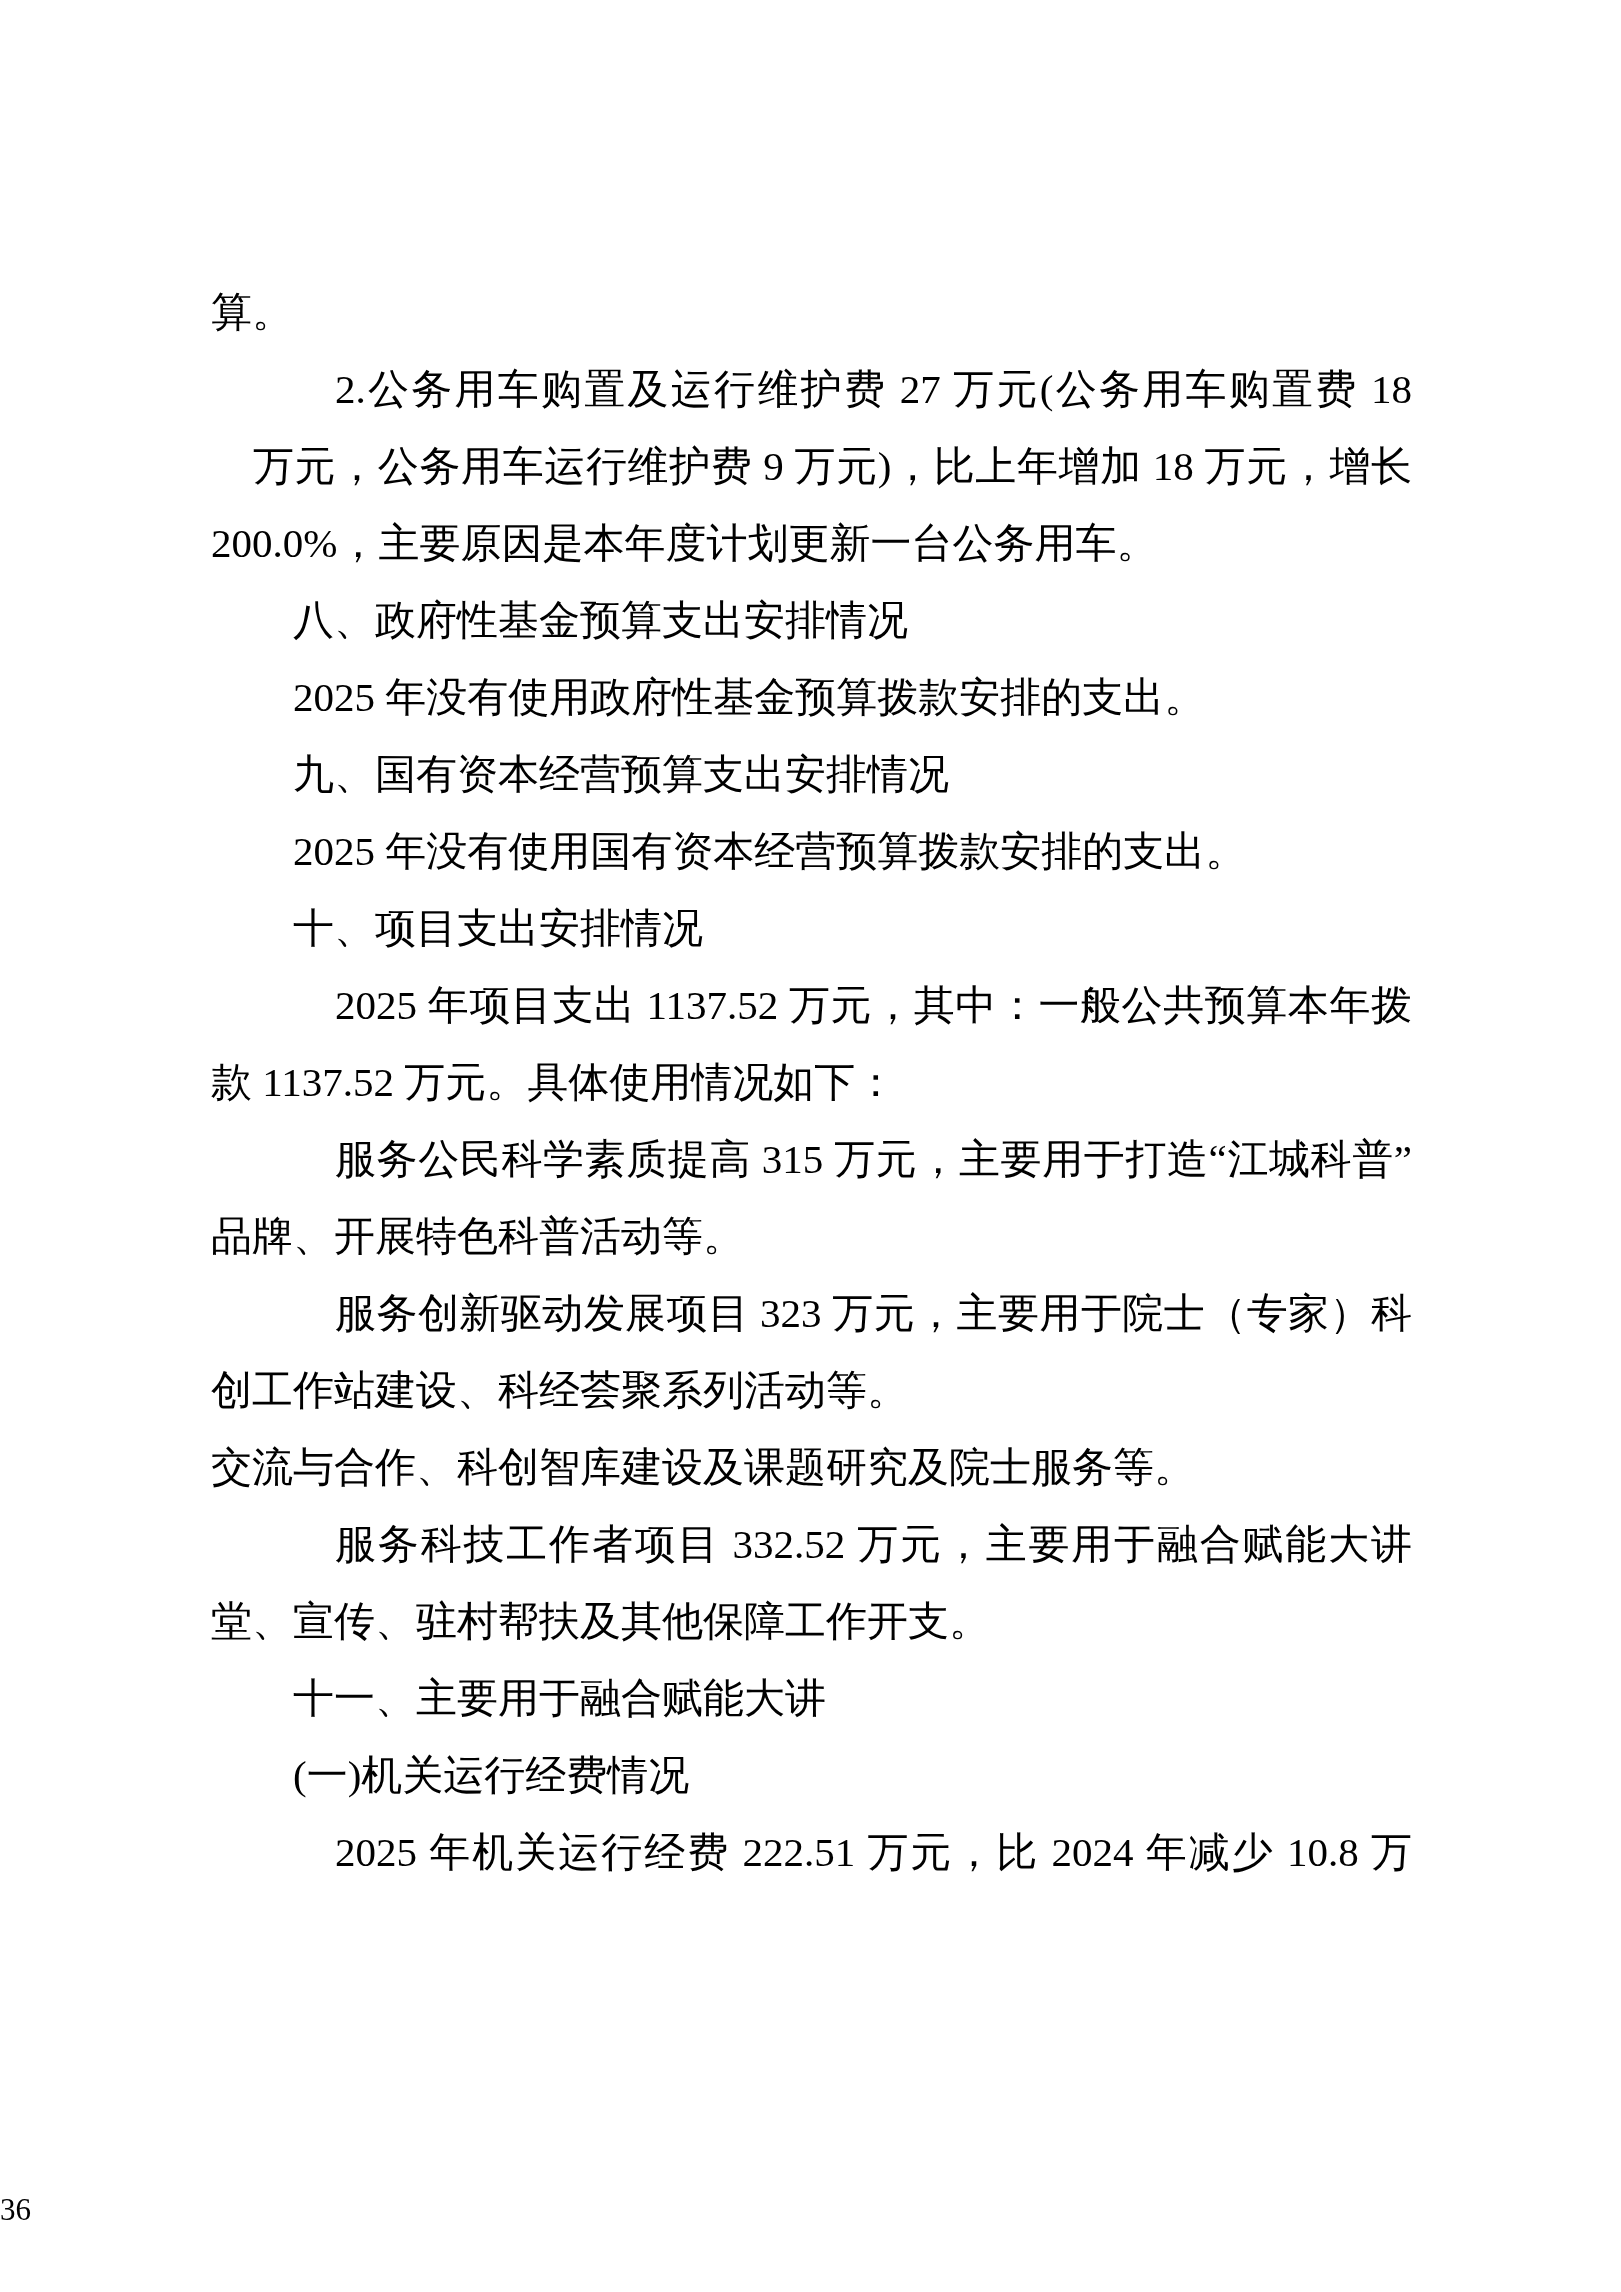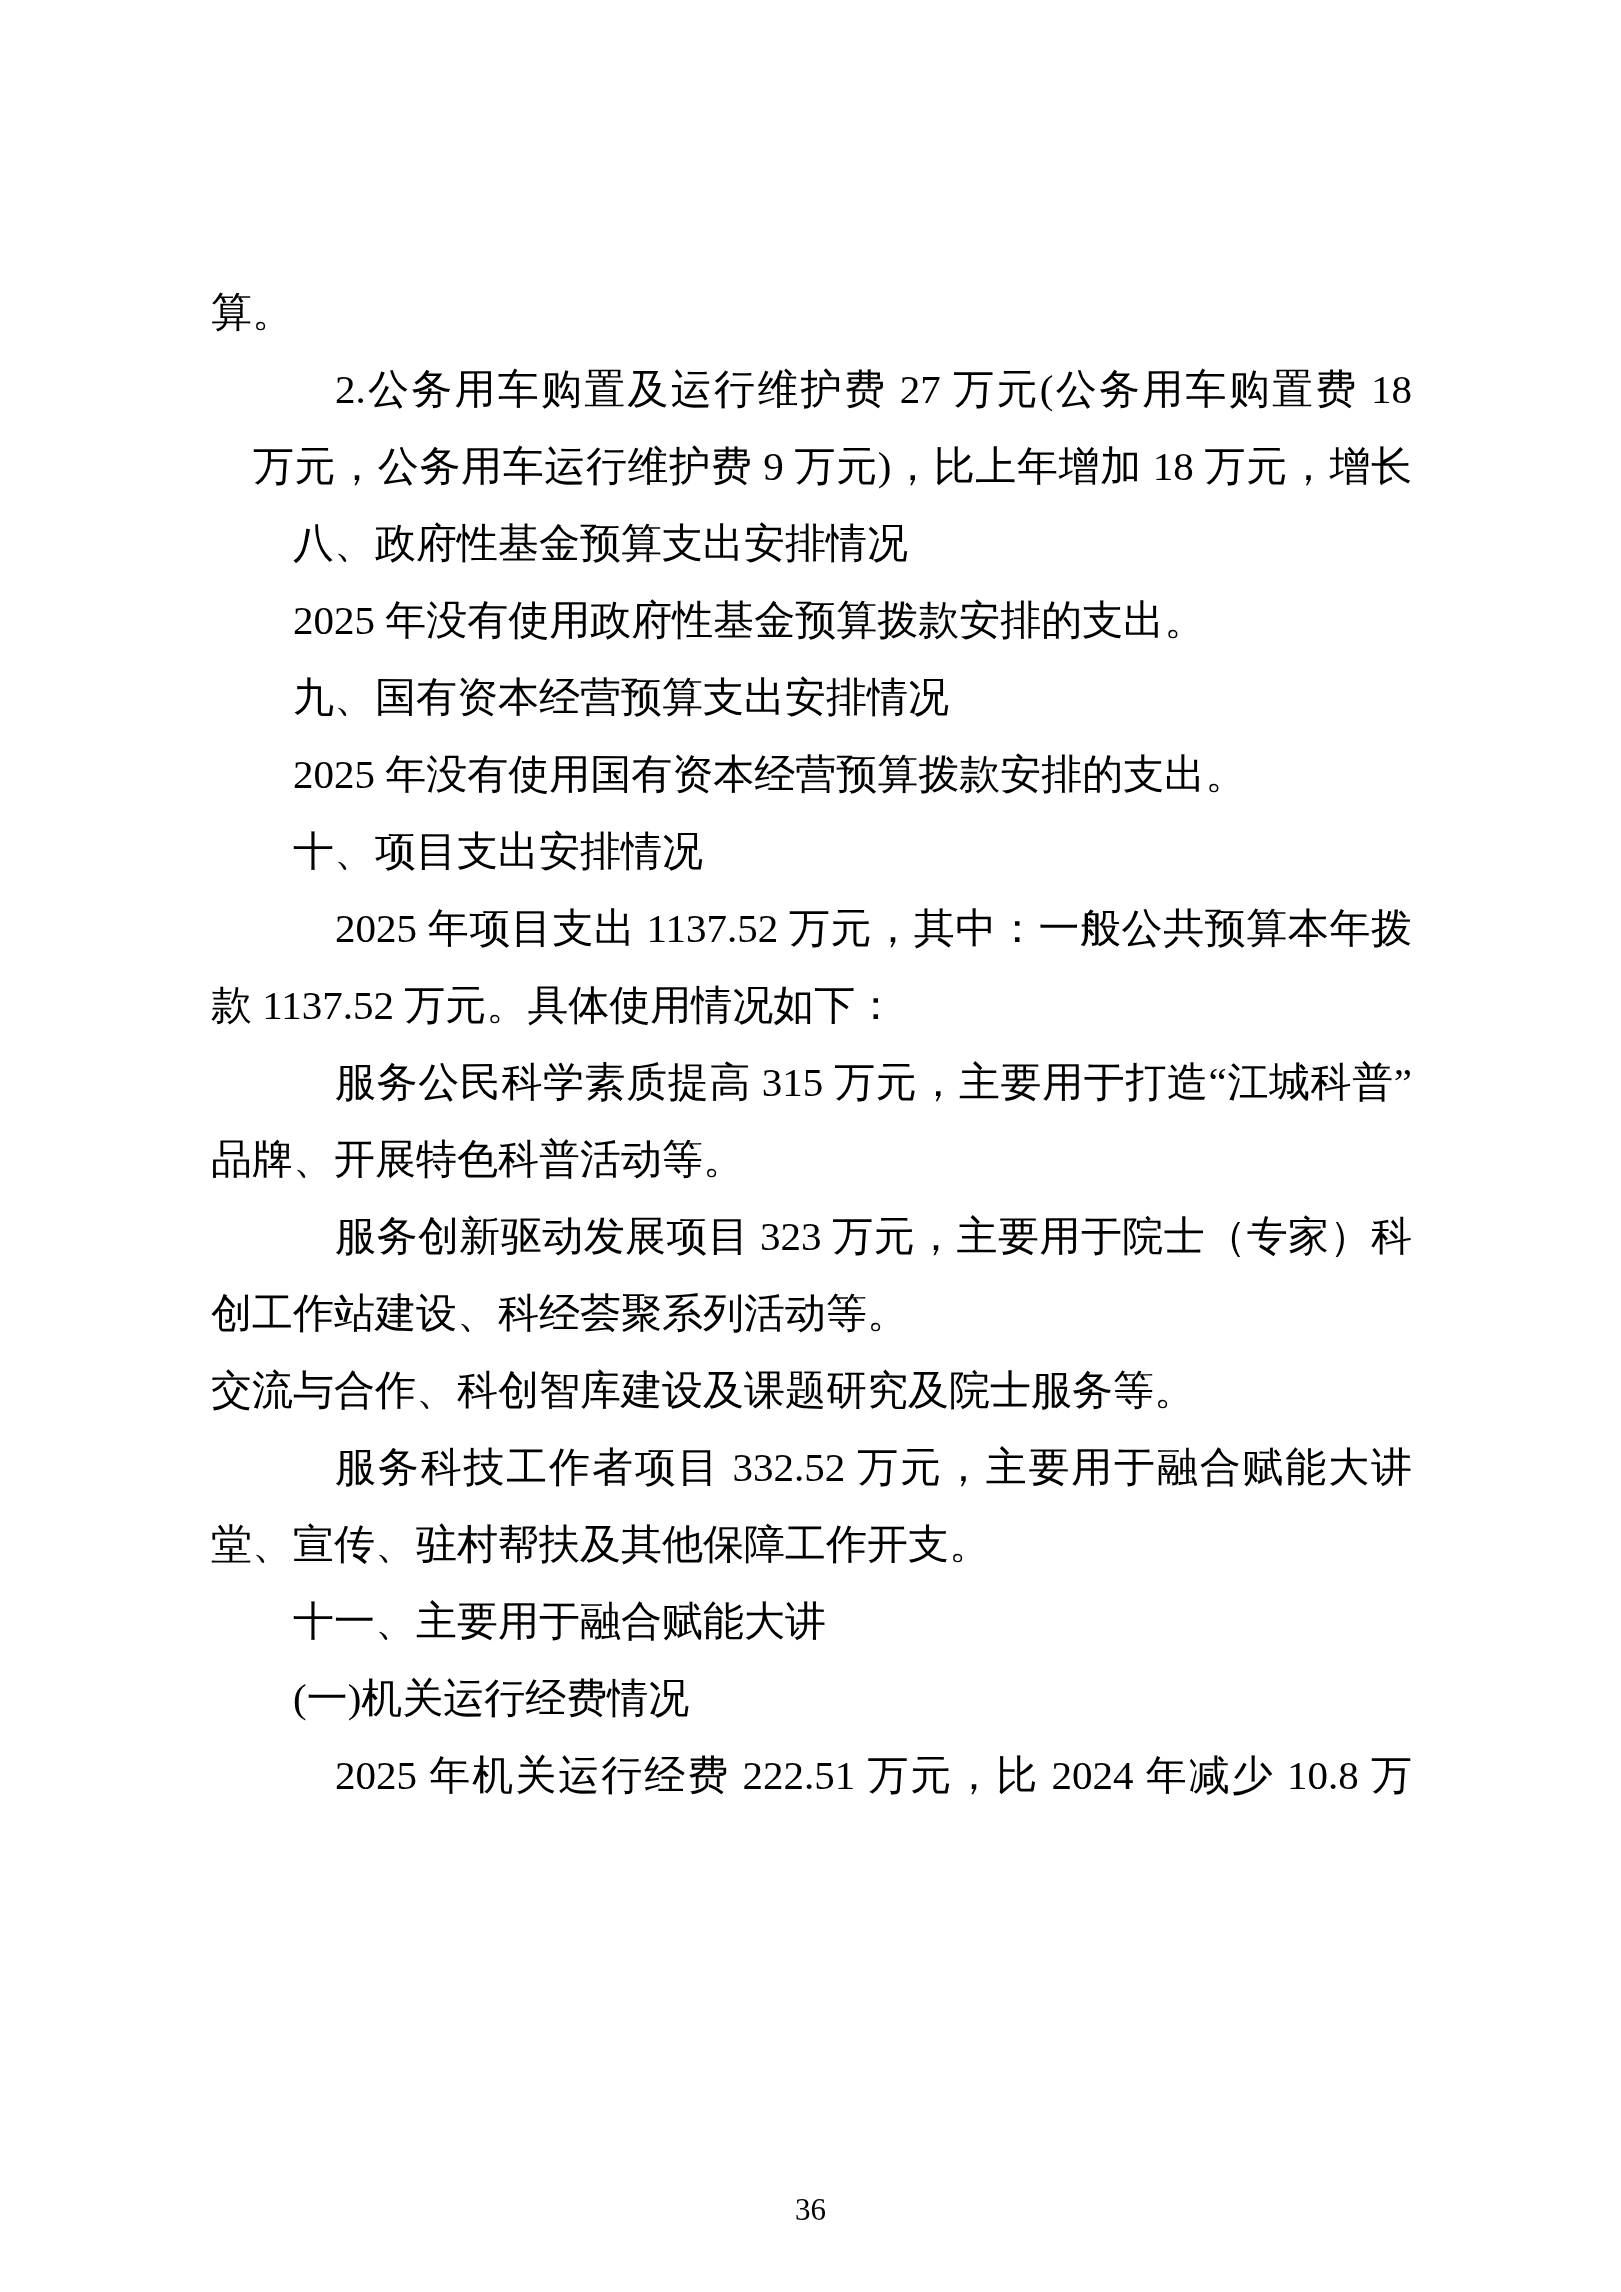--- a/index.html
+++ b/index.html
@@ -39,36 +39,36 @@
   }
   .heading {
     font-family: "Liberation Sans", "DejaVu Sans", sans-serif;
     font-weight: 400;
   }
   .page-number {
     position: absolute;
     top: 2192px;
     left: 0;
     width: 100%;
-    text-align: center;
     font-size: 31px;
     line-height: 35px;
     font-family: "Liberation Serif", "DejaVu Serif", serif;
   }
 </style>
 </head>
 <body>
 
 <div class="page">
   <div class="content">
 
     <div class="line">算。</div>
 
     <div class="line indent fill">2.公务用车购置及运行维护费 27 万元(公务用车购置费 18</div>
     <div class="line fill">万元，公务用车运行维护费 9 万元)，比上年增加 18 万元，增长</div>
+    <div class="line">200.0%，主要原因是本年度计划更新一台公务用车。</div>
 
 
     <div class="line indent heading">八、政府性基金预算支出安排情况</div>
 
     <div class="line indent">2025 年没有使用政府性基金预算拨款安排的支出。</div>
 
     <div class="line indent heading">九、国有资本经营预算支出安排情况</div>
 
     <div class="line indent">2025 年没有使用国有资本经营预算拨款安排的支出。</div>
 

